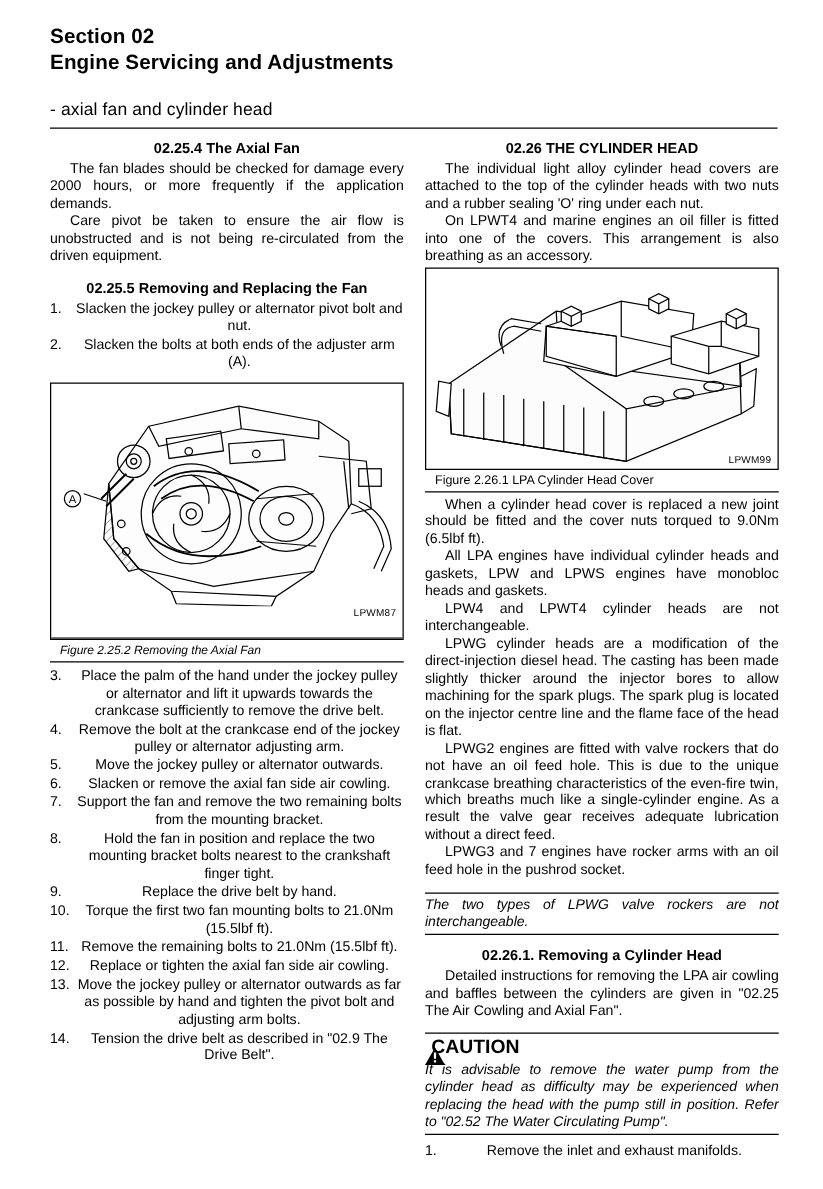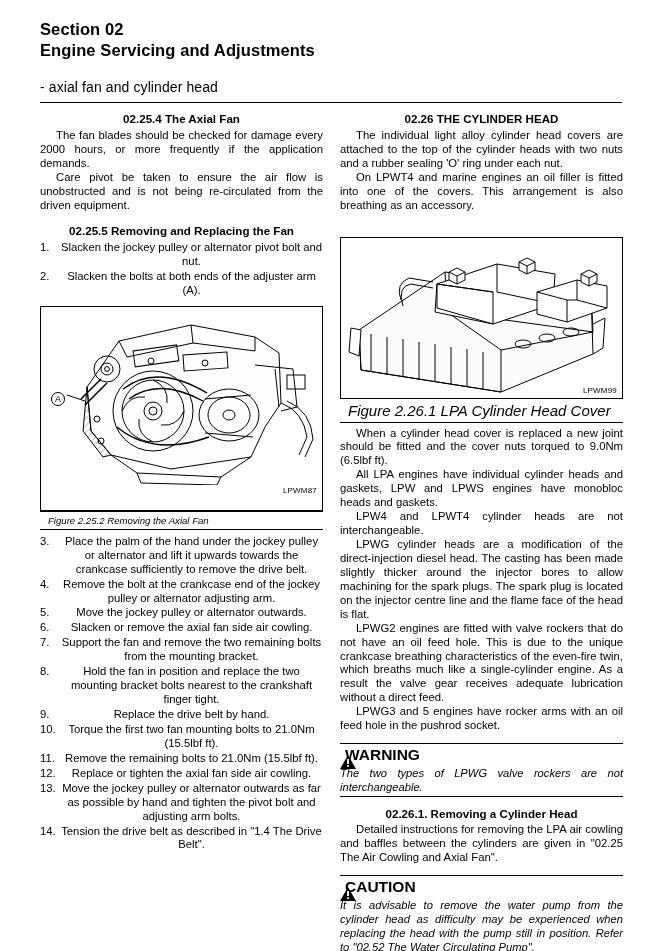--- a/index.html
+++ b/index.html
@@ -251,31 +251,31 @@
         <li>Remove the bolt at the crankcase end of the jockey pulley or alternator adjusting arm.</li>
         <li>Move the jockey pulley or alternator outwards.</li>
         <li>Slacken or remove the axial fan side air cowling.</li>
         <li>Support the fan and remove the two remaining bolts from the mounting bracket.</li>
         <li>Hold the fan in position and replace the two mounting bracket bolts nearest to the crankshaft finger tight.</li>
         <li>Replace the drive belt by hand.</li>
         <li>Torque the first two fan mounting bolts to 21.0Nm (15.5lbf ft).</li>
         <li>Remove the remaining bolts to 21.0Nm (15.5lbf ft).</li>
         <li>Replace or tighten the axial fan side air cowling.</li>
         <li>Move the jockey pulley or alternator outwards as far as possible by hand and tighten the pivot bolt and adjusting arm bolts.</li>
-        <li>Tension the drive belt as described in "1.4 The Drive Belt".</li>
+        <li>Tension the drive belt as described in "02.9 The Drive Belt".</li>
       </ol>
     </div>
 
     <div class="col">
 
       <h3 class="sub">02.26 THE CYLINDER HEAD</h3>
       <p class="body">The individual light alloy cylinder head covers are attached to the top of the cylinder heads with two nuts and a rubber sealing 'O' ring under each nut.</p>
       <p class="body">On LPWT4 and marine engines an oil filler is fitted into one of the covers. This arrangement is also breathing as an accessory.</p>
 
-      <div class="figbox" style="height:162px;margin-top:24px;">
+      <div class="figbox" style="height:162px;margin-top:1px;">
         <svg width="281" height="160" viewBox="0 0 281 160">
           <g fill="none" stroke="#000" stroke-width="1">
 
             <path d="M18 92 L104 34 L250 54 L252 116 L160 154 L20 132 Z" fill="#fcfcfc"></path>
             <path d="M104 34 L106 74 L252 94 L250 54"></path>
             <path d="M18 92 L20 132 L160 154 L160 112"></path>
             <path d="M106 74 L160 112 L252 94"></path>
 
             <path d="M30 96 L30 134"></path>
               <path d="M46 99 L46 137"></path>
@@ -312,41 +312,31 @@
             <path d="M20 92 L18 118 L8 114 L10 90 Z" fill="#fff"></path>
             <path d="M252 116 L262 110 L264 80 L252 86"></path>
 
             <ellipse cx="206" cy="100" rx="8" ry="4"></ellipse>
             <ellipse cx="230" cy="94" rx="8" ry="4"></ellipse>
             <ellipse cx="182" cy="106" rx="8" ry="4"></ellipse>
           </g>
         </svg>
         <div class="figcode">LPWM99</div>
       </div>
-      <div style="font-size:15px;font-style:italic;padding:3px 0 3px 8px;border-bottom:1.4px solid #000;">Figure 2.26.1 LPA Cylinder Head Cover</div>
+      <div style="font-size:10px;padding:3px 0 3px 8px;border-bottom:1.4px solid #000;">Figure 2.26.1 LPA Cylinder Head Cover</div>
 
       <p class="body" style="margin-top:4px;">When a cylinder head cover is replaced a new joint should be fitted and the cover nuts torqued to 9.0Nm (6.5lbf ft).</p>
       <p class="body">All LPA engines have individual cylinder heads and gaskets, LPW and LPWS engines have monobloc heads and gaskets.</p>
       <p class="body">LPW4 and LPWT4 cylinder heads are not interchangeable.</p>
       <p class="body">LPWG cylinder heads are a modification of the direct-injection diesel head. The casting has been made slightly thicker around the injector bores to allow machining for the spark plugs. The spark plug is located on the injector centre line and the flame face of the head is flat.</p>
       <p class="body">LPWG2 engines are fitted with valve rockers that do not have an oil feed hole. This is due to the unique crankcase breathing characteristics of the even-fire twin, which breaths much like a single-cylinder engine. As a result the valve gear receives adequate lubrication without a direct feed.</p>
-      <p class="body">LPWG3 and 5 engines have rocker arms with an oil feed hole in the pushrod socket.</p>
+      <p class="body">LPWG3 and 7 engines have rocker arms with an oil feed hole in the pushrod socket.</p>
 
       <div class="notice">
         <hr class="notice-rule-top">
-        <div class="notice-head">
-          <span class="tri">
-            <svg width="16" height="14" viewBox="0 0 16 14">
-              <polygon points="8,0 16,14 0,14" fill="#000"></polygon>
-              <rect x="7.1" y="4" width="1.8" height="5" fill="#fff"></rect>
-              <rect x="7.1" y="10.2" width="1.8" height="1.8" fill="#fff"></rect>
-            </svg>
-          </span>
-          <span>WARNING</span>
-        </div>
         <div class="notice-body">The two types of LPWG valve rockers are not interchangeable.</div>
         <hr class="notice-rule-bot">
       </div>
 
       <h3 class="sub" style="margin-top:10px;">02.26.1. Removing a Cylinder Head</h3>
       <p class="body">Detailed instructions for removing the LPA air cowling and baffles between the cylinders are given in "02.25 The Air Cowling and Axial Fan".</p>
 
       <div class="notice">
         <hr class="notice-rule-top">
         <div class="notice-head">

